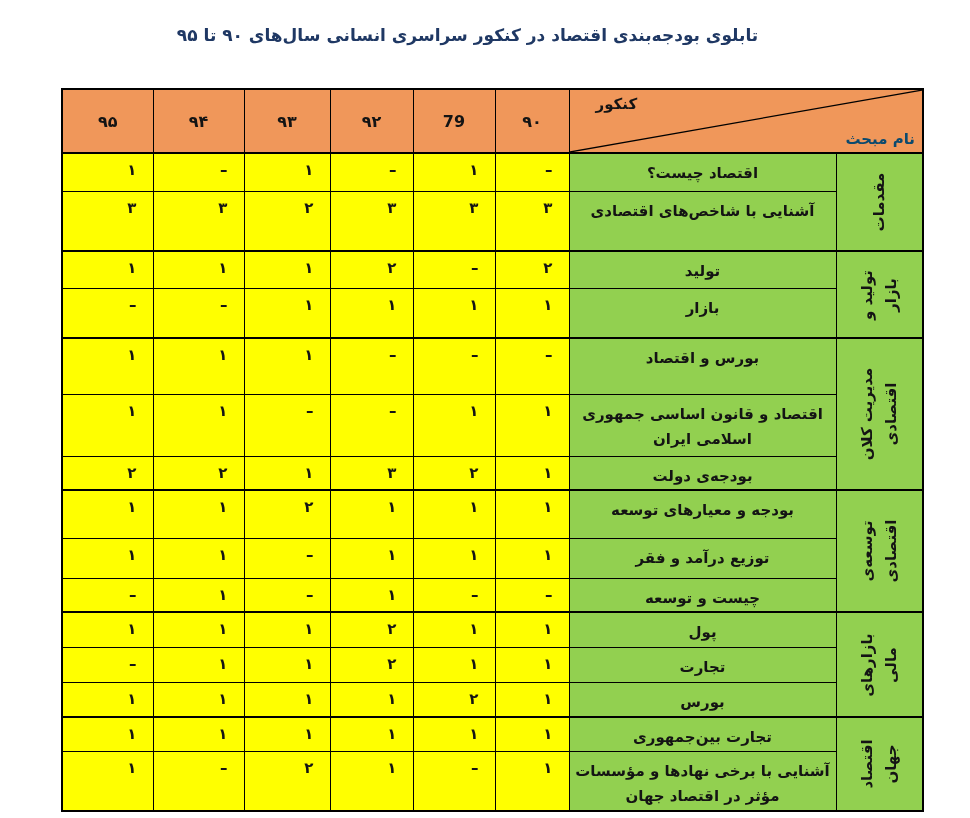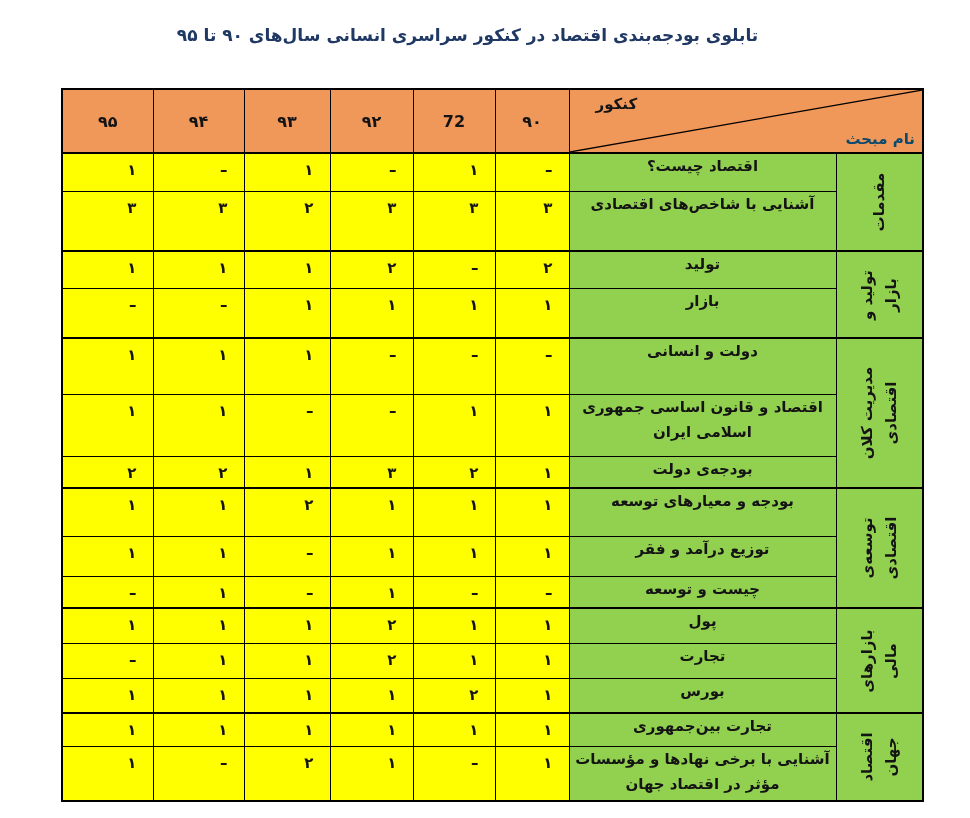--- a/index.html
+++ b/index.html
@@ -56,20 +56,21 @@
     font-size: 16px; font-weight: bold; color: #141414;
     text-align: center; vertical-align: middle;
   }
 
   
   .budget-table td { vertical-align: top; }
   td.topic {
     background: #92D050;
     text-align: center;
     font-size: 15px; font-weight: bold; color: #141414;
+    padding-top: 7px;
     line-height: 1.7;
   }
   td.group {
     background: #92D050;
     position: relative;
     padding: 0;
   }
   td.group .rot {
     position: absolute; top: 50%; left: 50%;
     transform: translate(-50%, -50%) rotate(-90deg);
@@ -108,21 +109,21 @@
     <thead>
       <tr>
         <th class="corner" colspan="2">
           <svg viewBox="0 0 354 64" preserveAspectRatio="none">
             <line x1="0" y1="64" x2="354" y2="0" stroke="#000000" stroke-width="1.3"></line>
           </svg>
           <span class="corner-top">کنکور</span>
           <span class="corner-bottom">نام مبحث</span>
         </th>
         <th class="year">۹۰</th>
-        <th class="year">72</th>
+        <th class="year">79</th>
         <th class="year">۹۲</th>
         <th class="year">۹۳</th>
         <th class="year">۹۴</th>
         <th class="year">۹۵</th>
       </tr>
     </thead>
     <tbody>
         <tr class="group-start" style="height: 38px;">
           <td class="group" rowspan="2">
             <div class="rot">
@@ -179,21 +180,21 @@
           <td class="num">–</td>
         </tr>
         <tr class="group-start" style="height: 56px;">
           <td class="group" rowspan="3">
             <div class="rot">
               <div>مدیریت کلان</div>
               <div>اقتصادی</div>
             </div>
           </td>
           <td class="topic">
-            <div>دولت و انسانی</div>
+            <div>بورس و اقتصاد</div>
           </td>
           <td class="num">–</td>
           <td class="num">–</td>
           <td class="num">–</td>
           <td class="num">۱</td>
           <td class="num">۱</td>
           <td class="num">۱</td>
         </tr>
         <tr style="height: 62px;">
           <td class="topic">

